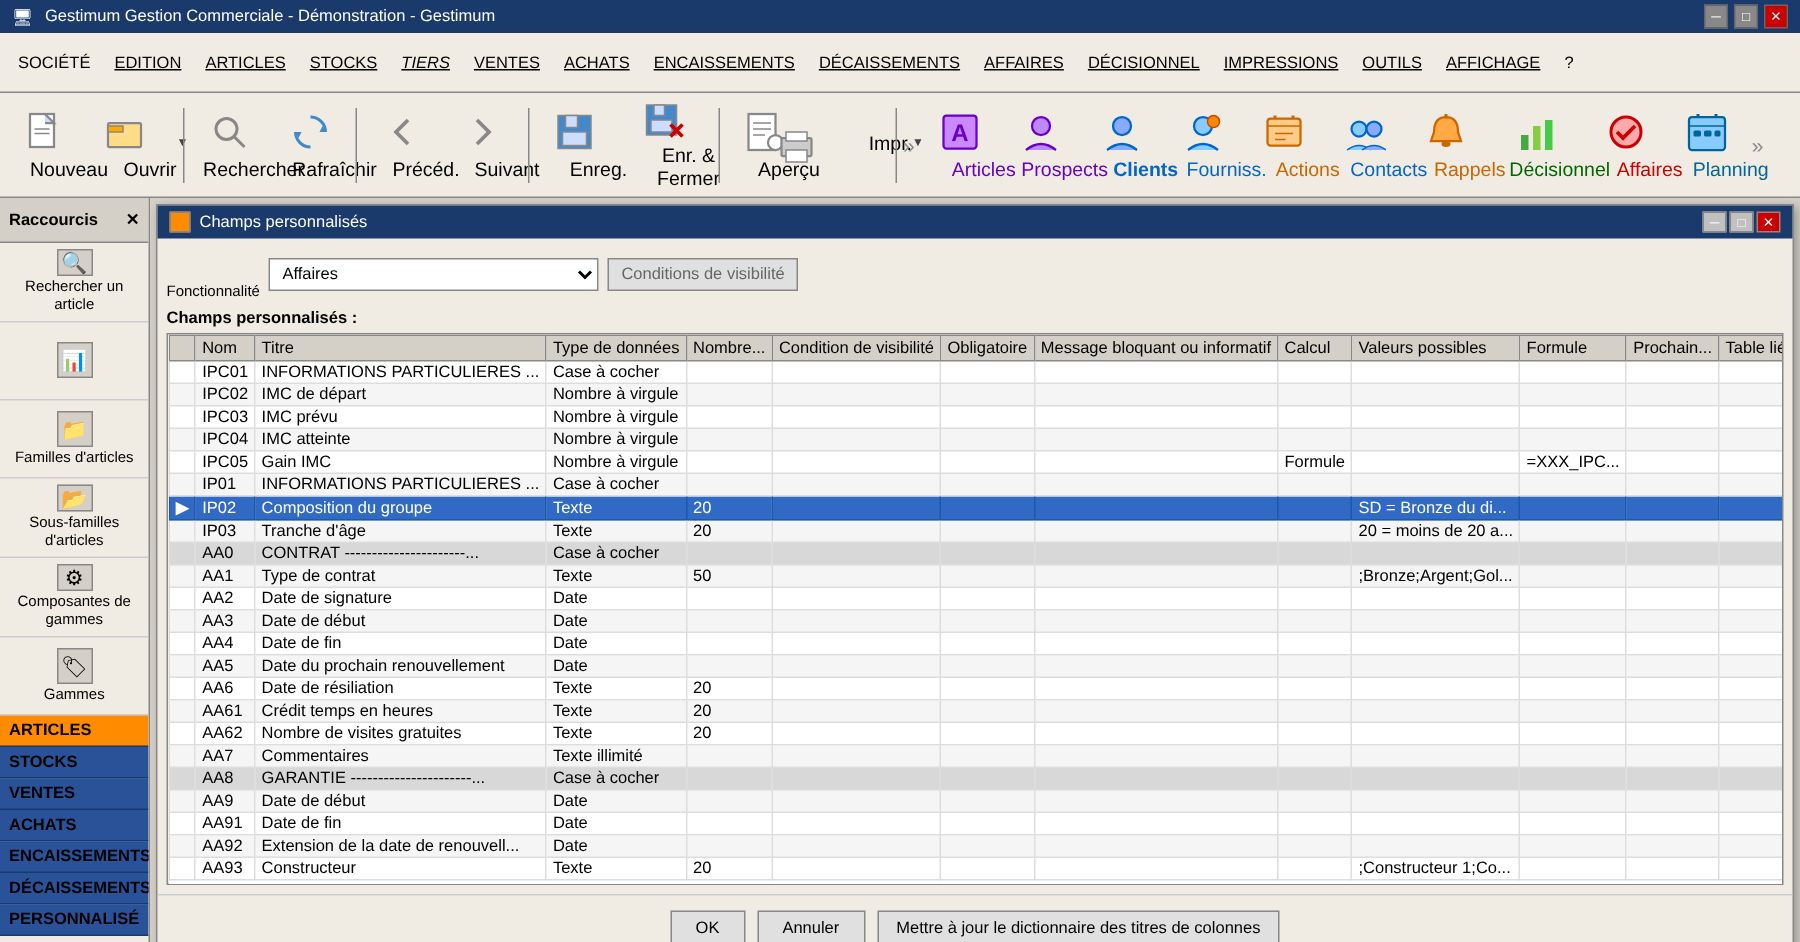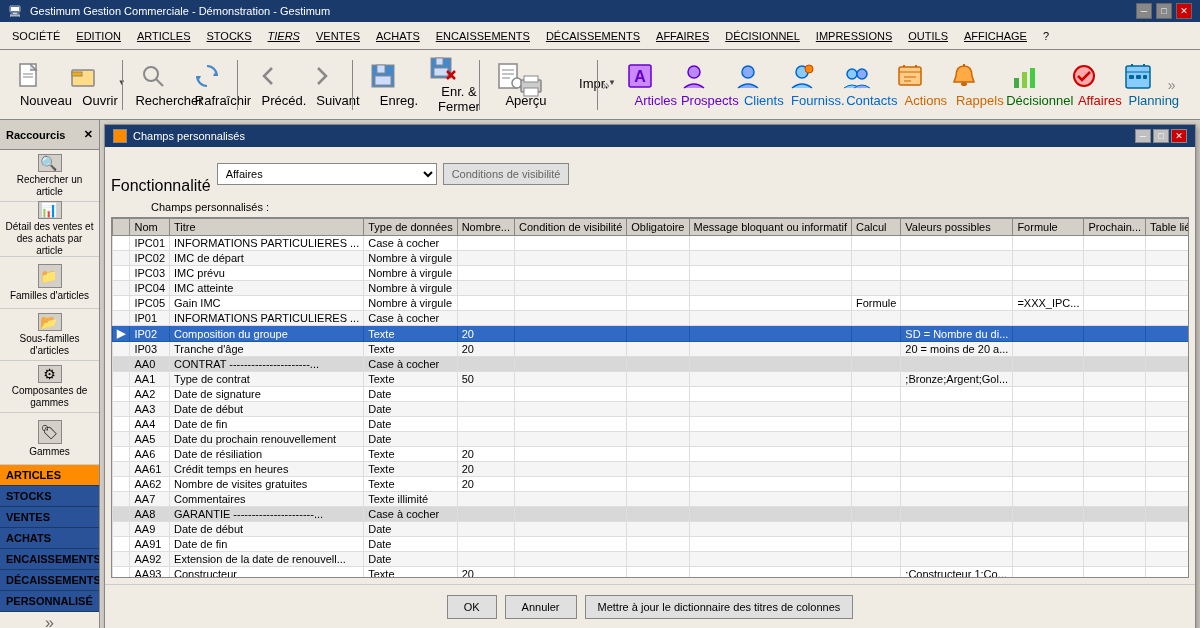--- a/index.html
+++ b/index.html
@@ -4,21 +4,21 @@
   <style>
     * { margin: 0; padding: 0; box-sizing: border-box; }
     body { font-family: 'Segoe UI', Tahoma, Geneva, Verdana, sans-serif; font-size: 11px; background: #d4d0c8; width: 1200px; height: 628px; overflow: hidden; }
 
     
     .title-bar { background: #1a3a6b; color: white; height: 22px; display: flex; align-items: center; padding: 0 8px; font-size: 11px; }
     .title-bar-controls { margin-left: auto; display: flex; gap: 4px; }
     .title-btn { width: 16px; height: 16px; background: #888; border: 1px solid #666; color: white; font-size: 9px; cursor: pointer; display: flex; align-items: center; justify-content: center; }
 
     
-    .menu-bar { background: #f0ece4; border-bottom: 1px solid #888; height: 28px; display: flex; align-items: center; padding: 0 4px; }
+    .menu-bar { background: #f0ece4; border-bottom: 1px solid #888; height: 40px; display: flex; align-items: center; padding: 0 4px; }
     .menu-item { padding: 2px 8px; font-size: 11px; cursor: pointer; color: #000; }
 
     
     .toolbar { background: #f0ece4; border-bottom: 1px solid #888; height: 70px; display: flex; align-items: center; padding: 2px 4px; gap: 2px; }
     .toolbar-btn { display: flex; flex-direction: column; align-items: center; justify-content: center; width: 52px; height: 62px; cursor: pointer; border: 1px solid transparent; padding: 2px; font-size: 10px; color: #000; }
     .toolbar-separator { width: 1px; height: 50px; background: #888; margin: 0 2px; }
     .toolbar-icon { width: 32px; height: 32px; display: flex; align-items: center; justify-content: center; margin-bottom: 2px; }
     .toolbar-icon svg { width: 28px; height: 28px; }
     .toolbar-btn-label { font-size: 13px; text-align: center; line-height: 1.1; padding-left: 32px; }
 
@@ -44,25 +44,25 @@
     .dialog-titlebar { background: #1a3a6b; color: white; height: 22px; display: flex; align-items: center; padding: 0 8px; font-size: 11px; }
     .dialog-icon { width: 14px; height: 14px; background: #ff8c00; border: 1px solid #888; margin-right: 6px; }
     .dialog-title { flex: 1; font-size: 11px; }
     .dialog-controls { display: flex; gap: 2px; }
     .dialog-btn { width: 16px; height: 14px; background: #c0c0c0; border: 1px solid #888; font-size: 9px; cursor: pointer; display: flex; align-items: center; justify-content: center; }
 
     .dialog-body { flex: 1; display: flex; flex-direction: column; padding: 6px; overflow: hidden; }
 
     
     .form-row { display: flex; align-items: center; margin-bottom: 6px; gap: 6px; }
-    .form-label { font-size: 16px; white-space: nowrap; margin-top: 24px; }
+    .form-label { font-size: 10px; white-space: nowrap; margin-top: 24px; }
     .form-select { height: 22px; font-size: 11px; border: 1px solid #888; background: white; padding: 1px 4px; flex: 1; max-width: 220px; }
     .form-btn-visibility { height: 22px; font-size: 11px; border: 1px solid #888; background: #e0e0e0; padding: 1px 8px; cursor: pointer; color: #666; }
 
-    .section-label { font-size: 11px; font-weight: normal; margin-bottom: 4px; margin-left: 40px; }
+    .section-label { font-size: 11px; font-weight: bold; margin-bottom: 4px; }
 
     
     .table-container { flex: 1; overflow: auto; border: 1px solid #888; background: white; }
     table { width: 100%; border-collapse: collapse; font-size: 11px; }
     thead tr { background: #d4d0c8; position: sticky; top: 0; }
     thead th { border: 1px solid #888; padding: 2px 4px; text-align: left; font-size: 11px; font-weight: normal; white-space: nowrap; }
     tbody tr { background: white; }
     tbody tr:nth-child(even) { background: #f5f5f5; }
     tbody tr.selected { background: #316ac5; color: white; }
     tbody tr.section-row { background: #d8d8d8; }
@@ -257,58 +257,58 @@
     <span class="toolbar-btn-label" style="color:#6600cc;">Prospects</span>
   </div>
 
   <div class="toolbar-btn">
     <div class="toolbar-icon">
       <svg viewBox="0 0 28 28" fill="none">
           <circle cx="14" cy="10" r="6" fill="#88aaff" stroke="#0066cc" stroke-width="1.5"></circle>
           <path d="M4 26 Q14 18 24 26" fill="#88aaff" stroke="#0066cc" stroke-width="1.5"></path>
         </svg>
     </div>
-    <span class="toolbar-btn-label" style="color:#0066cc;">Clients</span>
+    <span class="toolbar-btn-label" style="color:#0066cc;font-weight:bold;">Clients</span>
   </div>
 
   <div class="toolbar-btn">
     <div class="toolbar-icon">
       <svg viewBox="0 0 28 28" fill="none">
           <circle cx="14" cy="10" r="6" fill="#88ccff" stroke="#0066cc" stroke-width="1.5"></circle>
           <path d="M4 26 Q14 18 24 26" fill="#88ccff" stroke="#0066cc" stroke-width="1.5"></path>
           <circle cx="21" cy="7" r="4" fill="#ff8800" stroke="#cc4400" stroke-width="1"></circle>
         </svg>
     </div>
     <span class="toolbar-btn-label" style="color:#0066cc;">Fourniss.</span>
-  </div>
-
-  <div class="toolbar-btn">
-    <div class="toolbar-icon">
-      <svg viewBox="0 0 28 28" fill="none">
-          <circle cx="10" cy="12" r="5" fill="#88ccff" stroke="#0066cc" stroke-width="1.5"></circle>
-          <circle cx="20" cy="12" r="5" fill="#88aaff" stroke="#0066cc" stroke-width="1.5"></circle>
-          <path d="M2 26 Q10 20 18 26" fill="#88ccff" stroke="#0066cc" stroke-width="1"></path>
-          <path d="M12 26 Q20 20 28 26" fill="#88aaff" stroke="#0066cc" stroke-width="1"></path>
-        </svg>
-    </div>
-    <span class="toolbar-btn-label" style="color:#0066cc;">Contacts</span>
   </div>
 
   <div class="toolbar-btn">
     <div class="toolbar-icon">
       <svg viewBox="0 0 28 28" fill="none">
           <rect x="3" y="5" width="22" height="18" fill="#ffcc88" stroke="#cc6600" stroke-width="1.5" rx="2"></rect>
           <line x1="3" y1="10" x2="25" y2="10" stroke="#cc6600" stroke-width="1"></line>
           <line x1="8" y1="5" x2="8" y2="3" stroke="#cc6600" stroke-width="2"></line>
           <line x1="20" y1="5" x2="20" y2="3" stroke="#cc6600" stroke-width="2"></line>
           <line x1="8" y1="15" x2="20" y2="15" stroke="#cc6600" stroke-width="1"></line>
           <line x1="8" y1="19" x2="15" y2="19" stroke="#cc6600" stroke-width="1"></line>
         </svg>
     </div>
     <span class="toolbar-btn-label" style="color:#cc6600;">Actions</span>
+  </div>
+
+  <div class="toolbar-btn">
+    <div class="toolbar-icon">
+      <svg viewBox="0 0 28 28" fill="none">
+          <circle cx="10" cy="12" r="5" fill="#88ccff" stroke="#0066cc" stroke-width="1.5"></circle>
+          <circle cx="20" cy="12" r="5" fill="#88aaff" stroke="#0066cc" stroke-width="1.5"></circle>
+          <path d="M2 26 Q10 20 18 26" fill="#88ccff" stroke="#0066cc" stroke-width="1"></path>
+          <path d="M12 26 Q20 20 28 26" fill="#88aaff" stroke="#0066cc" stroke-width="1"></path>
+        </svg>
+    </div>
+    <span class="toolbar-btn-label" style="color:#0066cc;">Contacts</span>
   </div>
 
   <div class="toolbar-btn">
     <div class="toolbar-icon">
       <svg viewBox="0 0 28 28" fill="none">
           <path d="M14 4 C8 4 6 8 6 14 L4 20 H24 L22 14 C22 8 20 4 14 4Z" fill="#ffaa44" stroke="#cc6600" stroke-width="1.5"></path>
           <rect x="11" y="20" width="6" height="4" rx="3" fill="#cc6600"></rect>
           <line x1="14" y1="2" x2="14" y2="5" stroke="#cc6600" stroke-width="2"></line>
         </svg>
     </div>
@@ -362,21 +362,20 @@
       <span class="sidebar-close">✕</span>
     </div>
 
     <div class="sidebar-item">
       <div class="sidebar-item-icon">🔍</div>
       <span class="sidebar-item-label">Rechercher un article</span>
     </div>
 
     <div class="sidebar-item">
       <div class="sidebar-item-icon">📊</div>
-      <span class="sidebar-item-label">Détail des ventes et des achats par article</span>
     </div>
 
     <div class="sidebar-item">
       <div class="sidebar-item-icon">📁</div>
       <span class="sidebar-item-label">Familles d'articles</span>
     </div>
 
     <div class="sidebar-item">
       <div class="sidebar-item-icon">📂</div>
       <span class="sidebar-item-label">Sous-familles d'articles</span>
@@ -547,21 +546,21 @@
                 <tr class="selected">
                   <td><span class="row-arrow">▶</span></td>
                   <td>IP02</td>
                   <td>Composition du groupe</td>
                   <td>Texte</td>
                   <td>20</td>
                   <td></td>
                   <td></td>
                   <td></td>
                   <td></td>
-                  <td>SD = Nombre du di...</td>
+                  <td>SD = Bronze du di...</td>
                   <td></td>
                   <td></td>
                   <td></td>
                 </tr>
                 <tr>
                   <td></td>
                   <td>IP03</td>
                   <td>Tranche d'âge</td>
                   <td>Texte</td>
                   <td>20</td>

